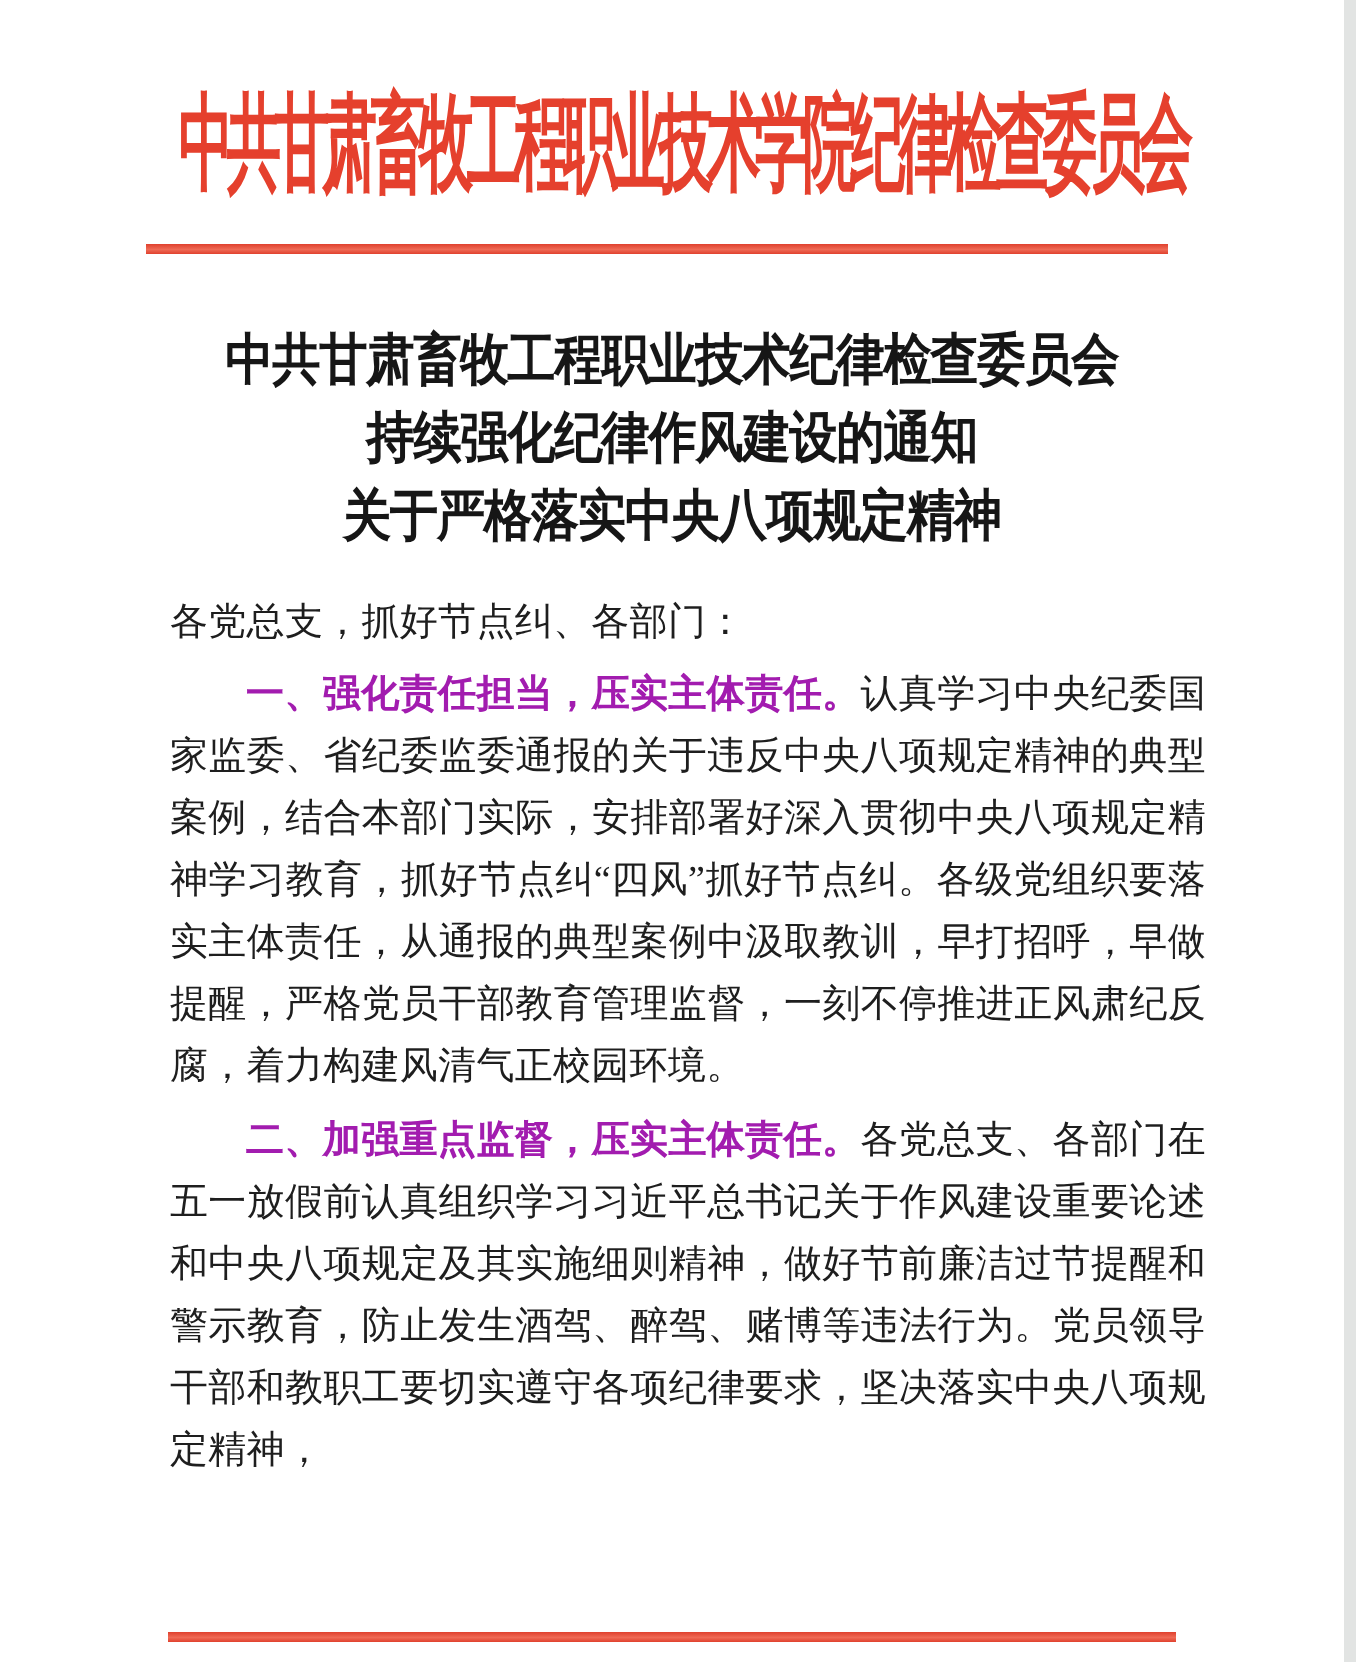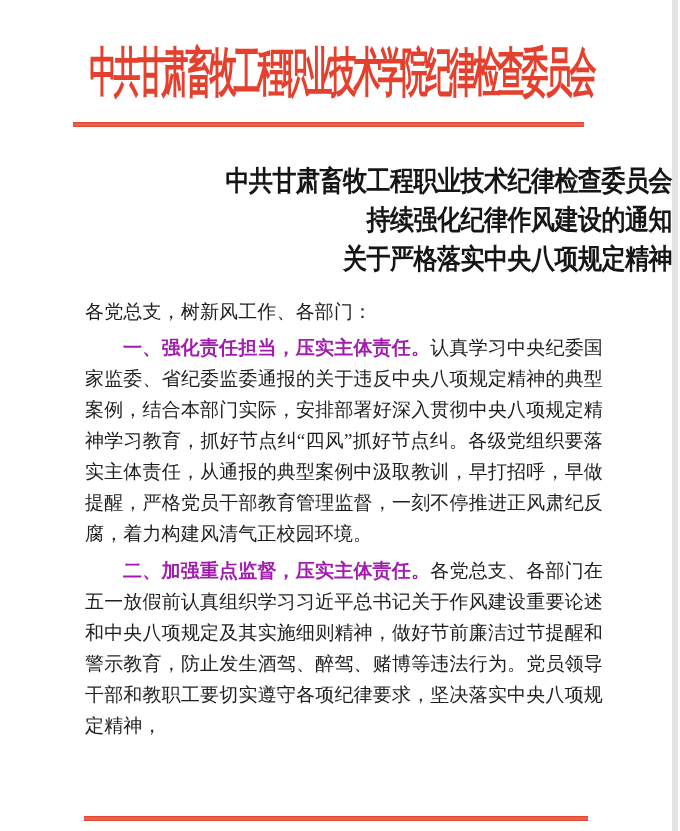--- a/index.html
+++ b/index.html
@@ -61,21 +61,21 @@
     top: 816px;
     left: 84px;
     width: 504px;
   }
   
   #doc-title {
     position: absolute;
     top: 162px;
     left: 0;
     right: 8px;
-    text-align: right;
+    text-align: center;
   }
   #doc-title .t-line {
     height: 39px;
     line-height: 39px;
   }
   #doc-title .t-line span {
     display: inline-block;
     font-size: 24px;
     font-weight: bold;
     letter-spacing: -0.5px;
@@ -131,21 +131,21 @@
     <div class="t-line">
       <span>持续强化纪律作风建设的通知</span>
     </div>
     <div class="t-line">
       <span>关于严格落实中央八项规定精神</span>
     </div>
   </div>
 
   <div id="doc-body">
     <p>
-      <span>各党总支，树新风工作、各部门：</span>
+      <span>各党总支，抓好节点纠、各部门：</span>
     </p>
     <p class="indent sec-1">
       <b>一、强化责任担当，压实主体责任。</b><span>认真学习中央纪委国家监委、省纪委监委通报的关于违反中央八项规定精神的典型案例，结合本部门实际，安排部署好深入贯彻中央八项规定精神学习教育，抓好节点纠“四风”抓好节点纠。各级党组织要落实主体责任，从通报的典型案例中汲取教训，早打招呼，早做提醒，严格党员干部教育管理监督，一刻不停推进正风肃纪反腐，着力构建风清气正校园环境。</span>
     </p>
     <p class="indent sec-2">
       <b>二、加强重点监督，压实主体责任。</b><span>各党总支、各部门在五一放假前认真组织学习习近平总书记关于作风建设重要论述和中央八项规定及其实施细则精神，做好节前廉洁过节提醒和警示教育，防止发生酒驾、醉驾、赌博等违法行为。党员领导干部和教职工要切实遵守各项纪律要求，坚决落实中央八项规定精神，</span>
     </p>
   </div>
 
   <div id="rule-bottom" class="red-rule"></div>

